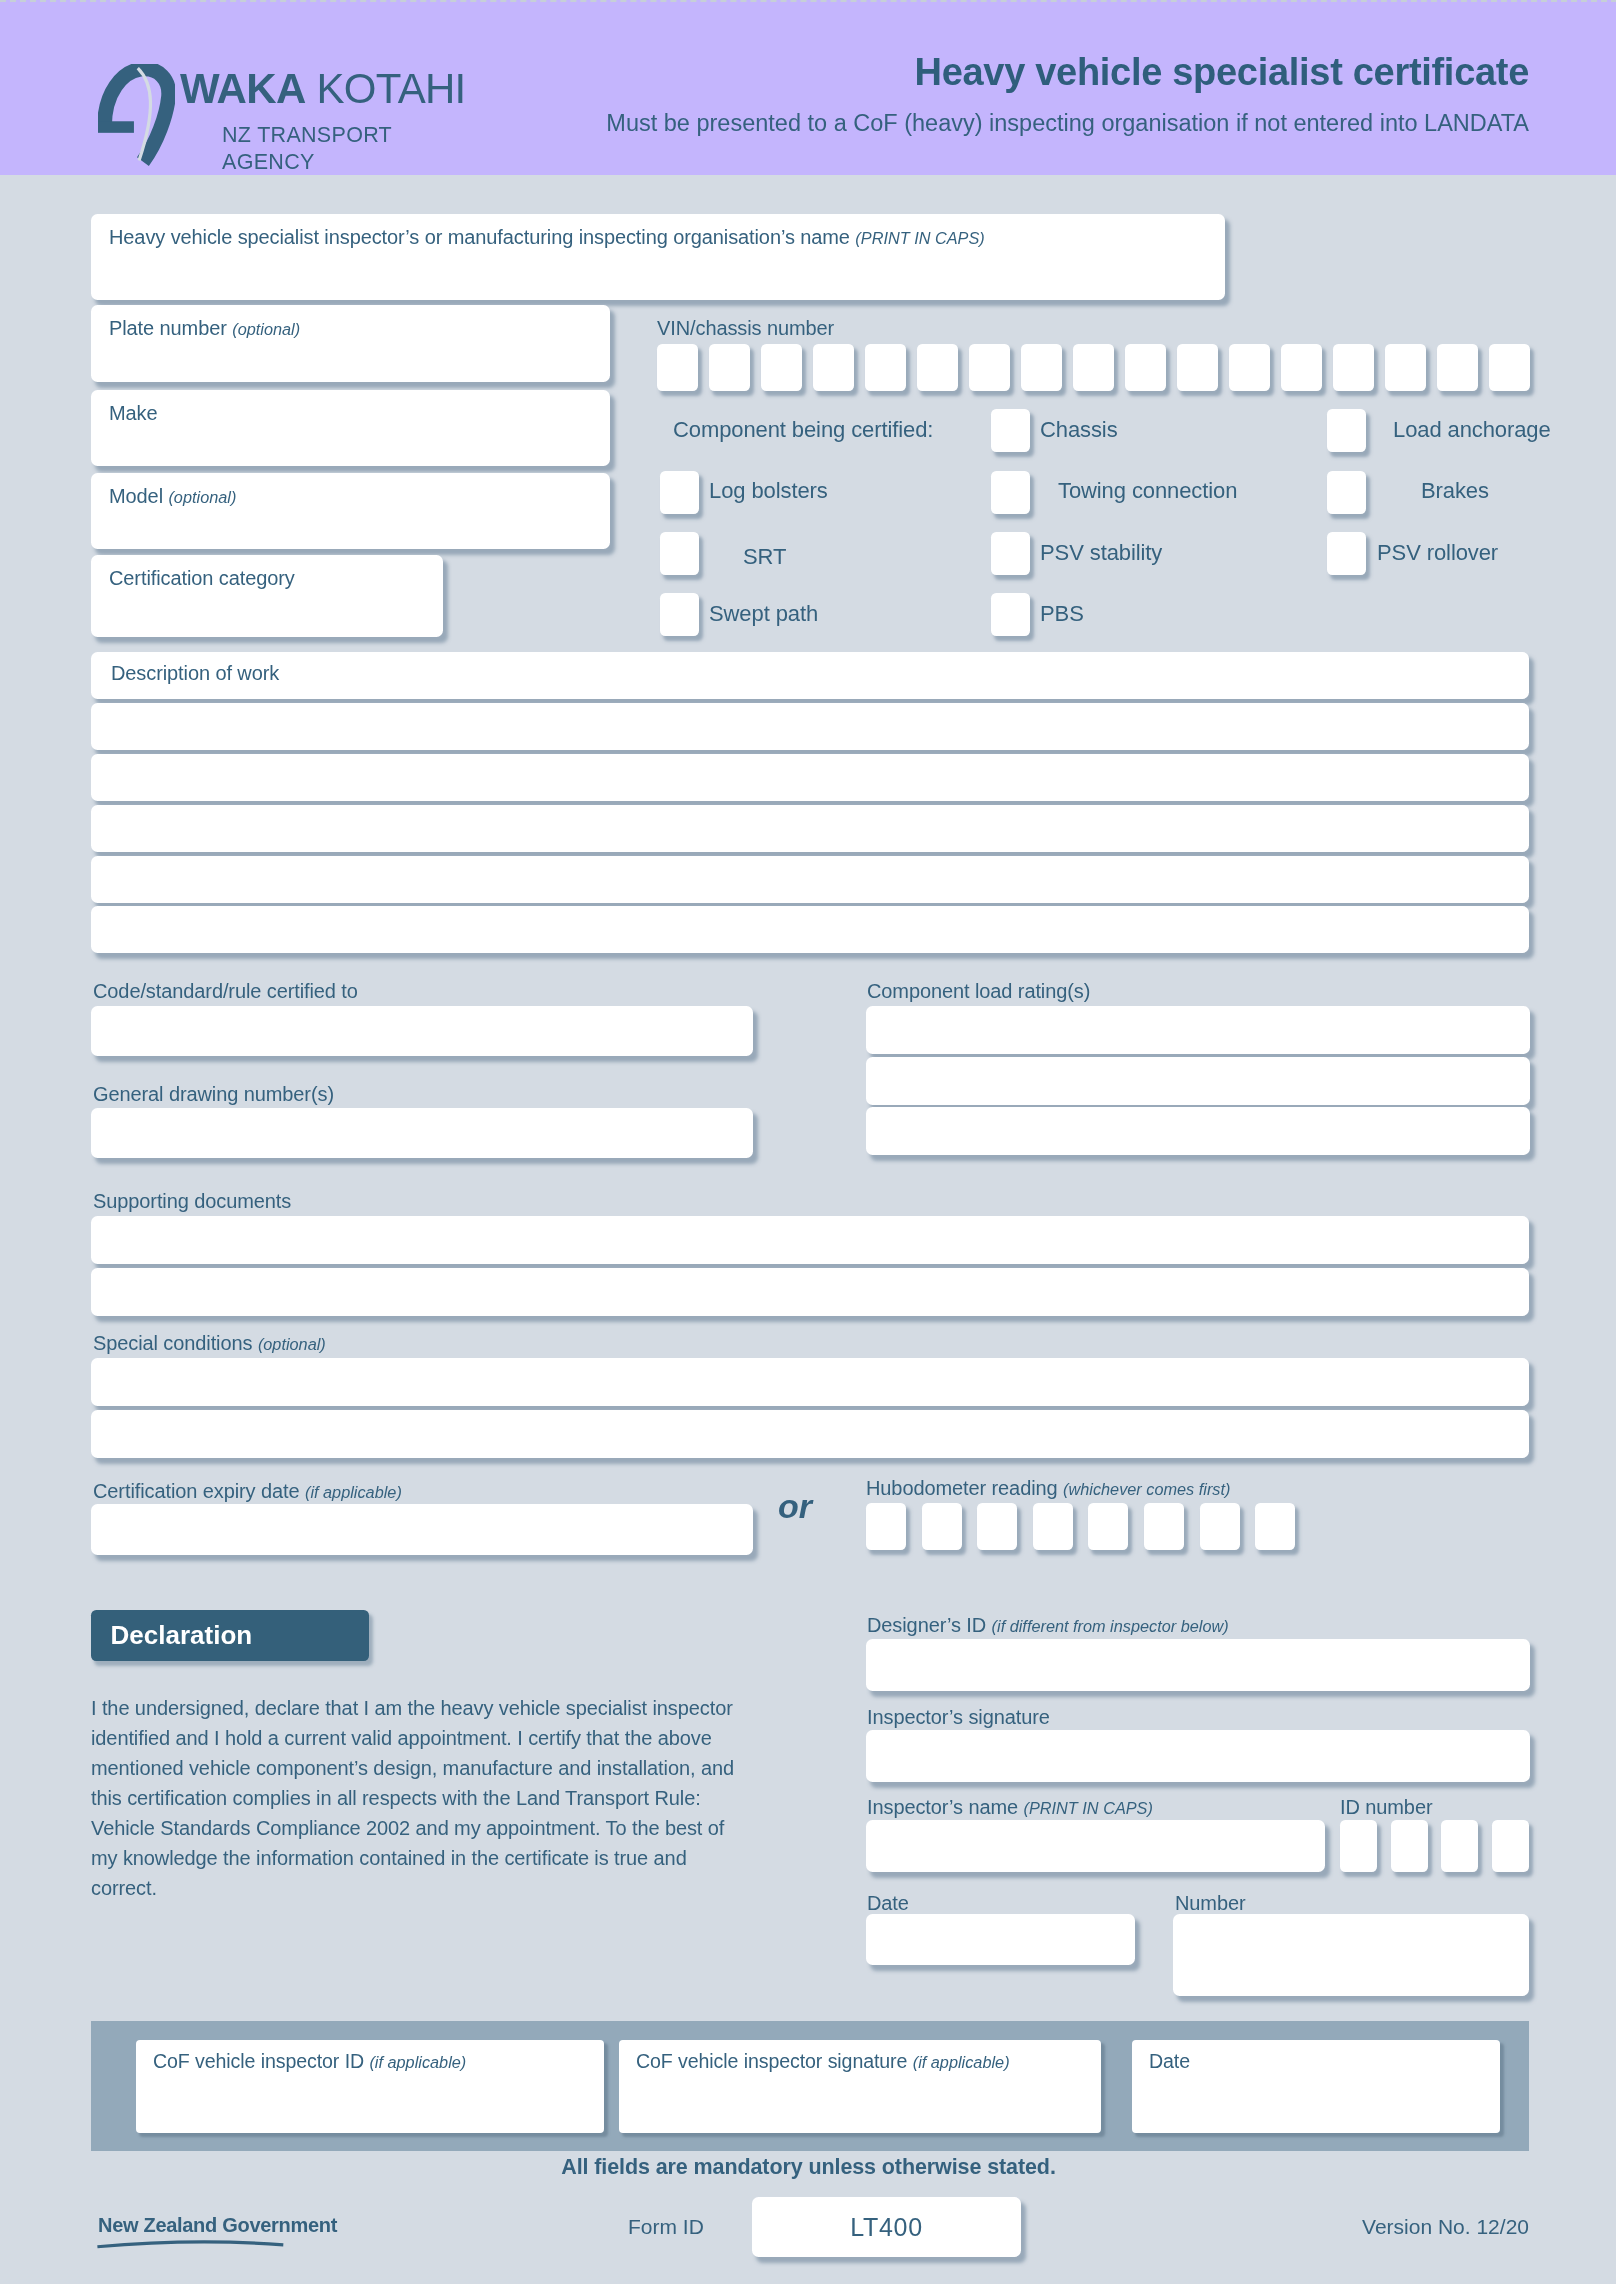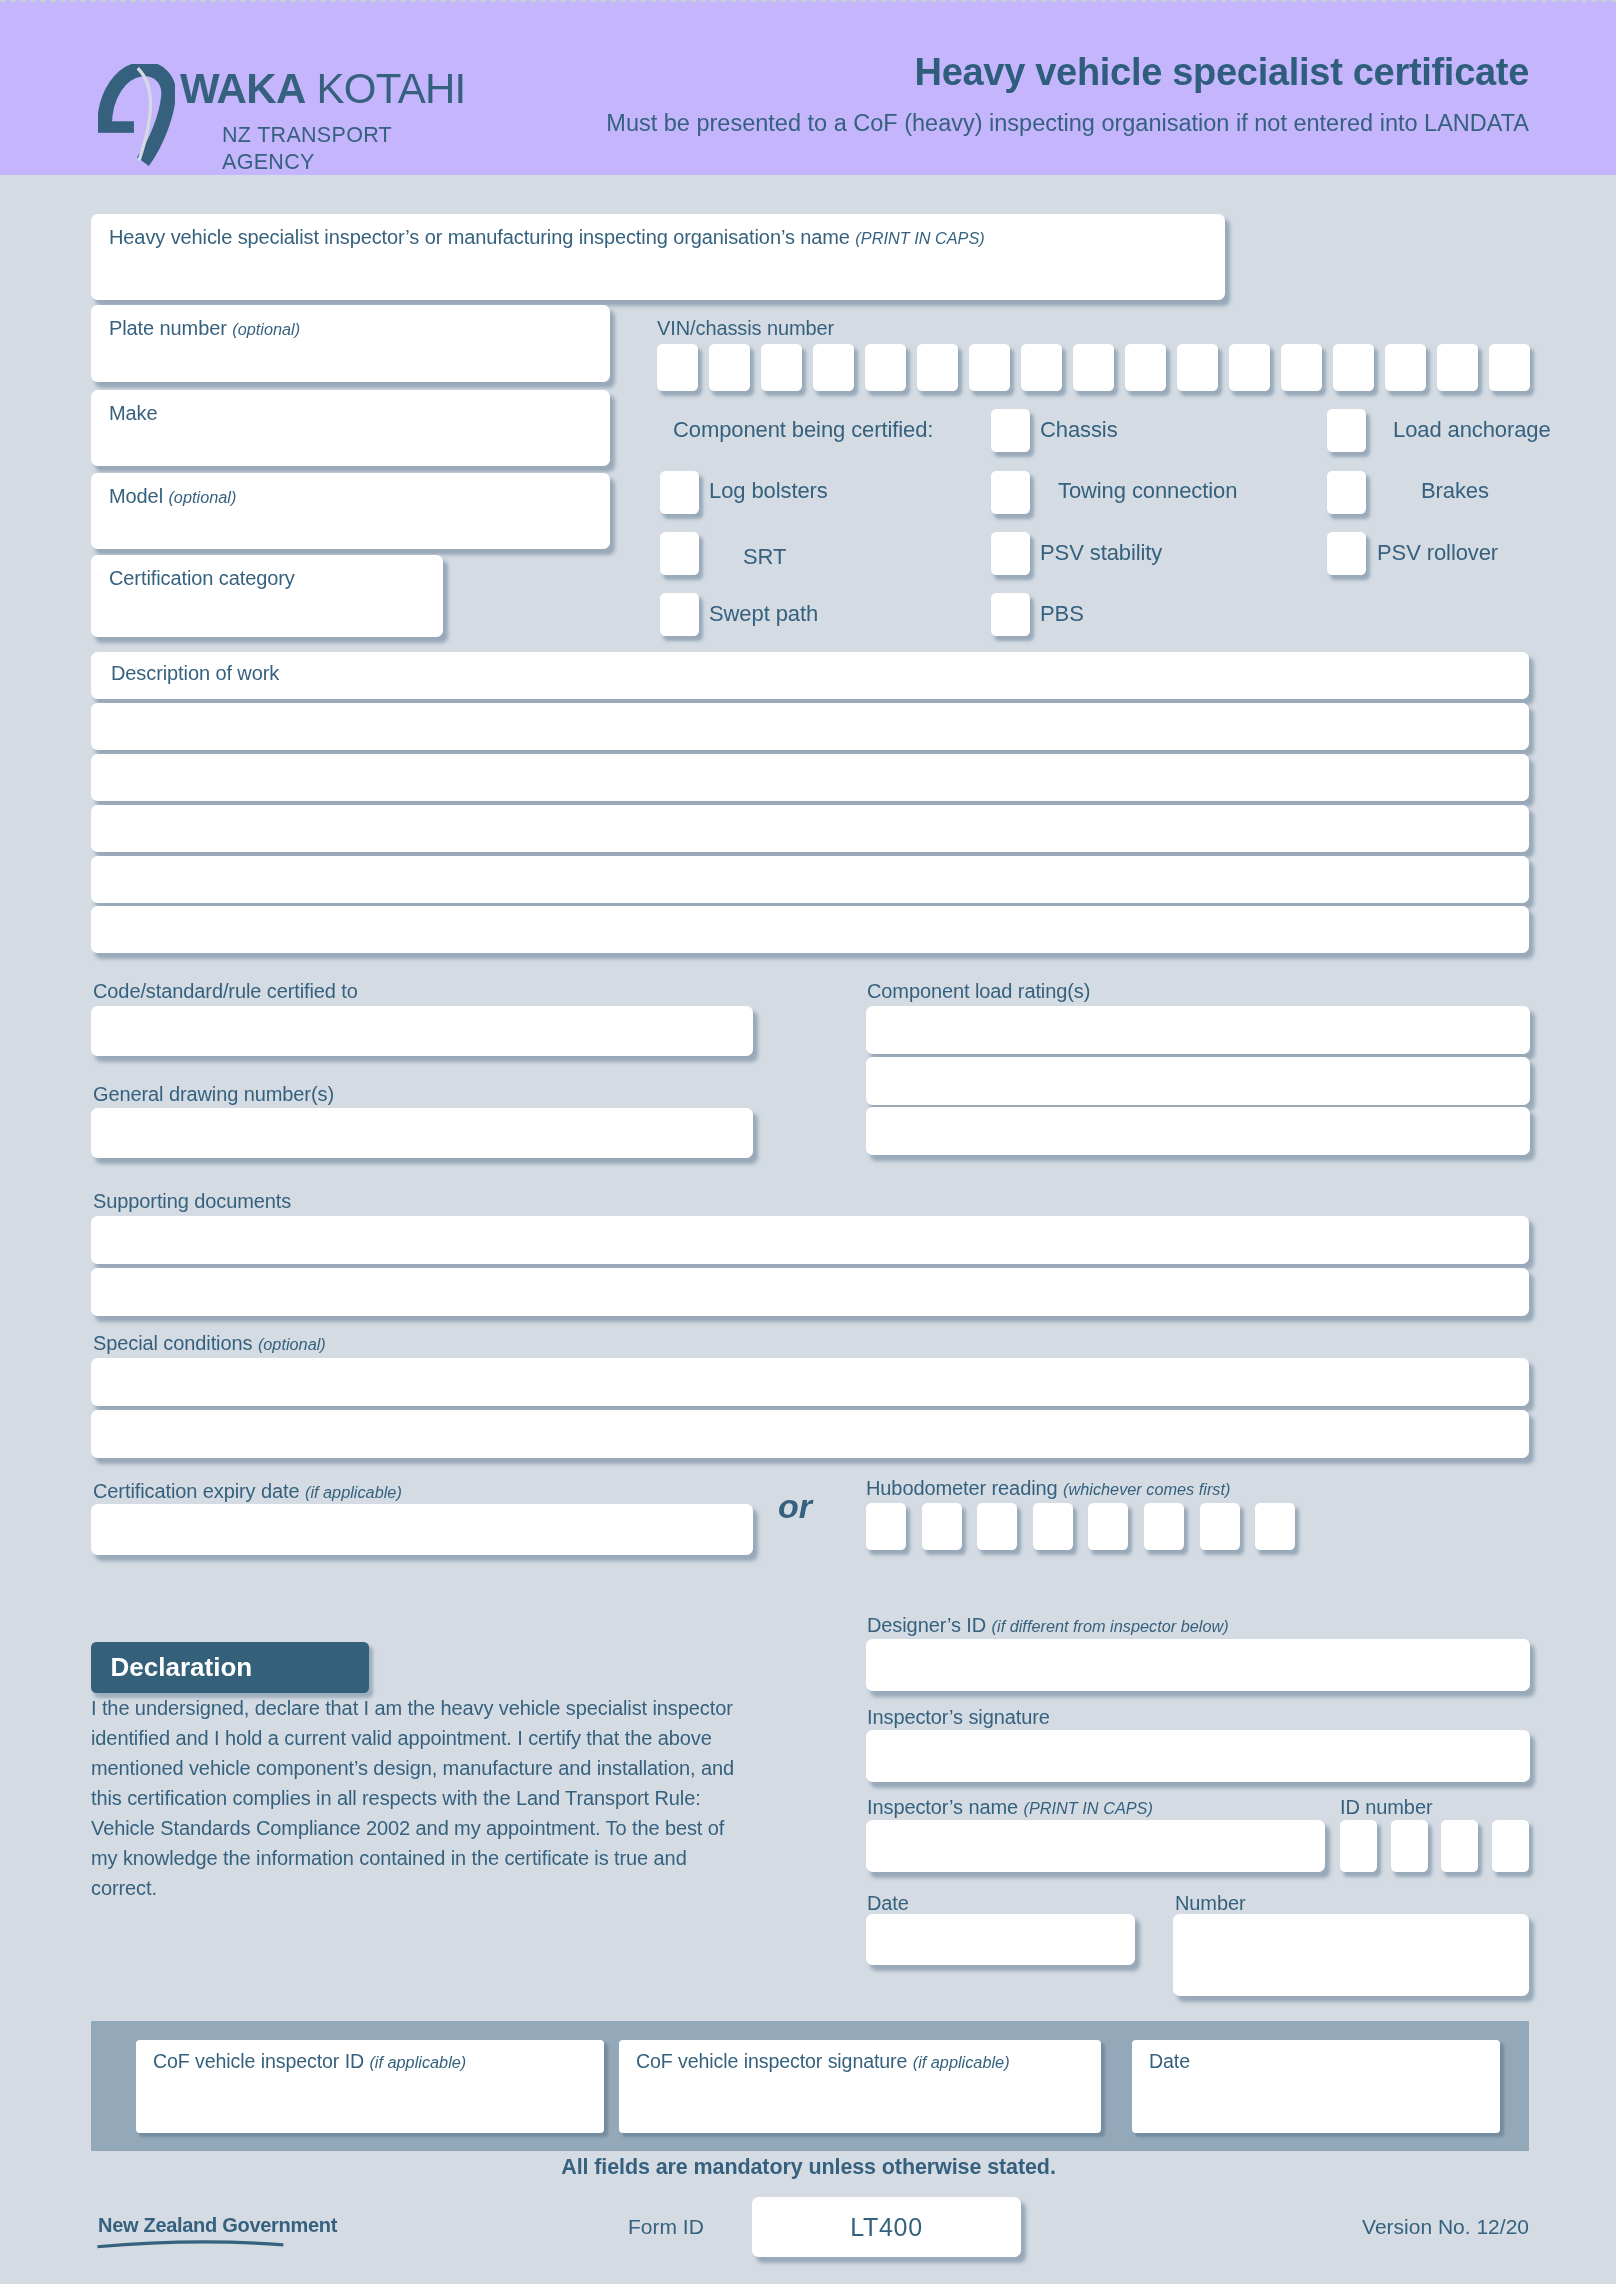--- a/index.html
+++ b/index.html
@@ -26,21 +26,21 @@
          box-shadow:3.9px 4.6px 3.3px rgba(93,120,143,0.5);z-index:2;}
   .checklbl{position:absolute;font-size:22px;letter-spacing:-0.1px;white-space:nowrap;}
   .complbl{position:absolute;font-size:22px;letter-spacing:-0.1px;white-space:nowrap;}
   .title{position:absolute;left:652px;top:51px;width:877px;text-align:right;
          font-size:38px;font-weight:bold;letter-spacing:-0.3px;color:#2f5e7c;}
   .subtitle{position:absolute;left:521px;top:110px;width:1008px;text-align:right;font-size:23.5px;}
   .brand{position:absolute;left:180px;top:65px;font-size:42px;letter-spacing:-0.7px;white-space:nowrap;}
   .brand b{font-weight:bold;} .brand span.lt{font-weight:normal;}
   .brandsub{position:absolute;font-size:21.5px;letter-spacing:0.3px;white-space:nowrap;}
   .decband{position:absolute;left:91px;top:1610px;width:278px;height:51px;background:#34607a;
-           border-radius:5.2px;box-shadow:3.9px 4.6px 3.3px rgba(93,120,143,0.45);z-index:2;margin-top:32px;}
+           border-radius:5.2px;box-shadow:3.9px 4.6px 3.3px rgba(93,120,143,0.45);z-index:2;}
   .decband .h{color:#ffffff;font-size:26px;font-weight:bold;line-height:51px;padding-left:19.6px;}
   .decbody{position:absolute;left:91px;top:1693px;width:660px;font-size:20px;line-height:30px;
            letter-spacing:-0.1px;}
   .or{position:absolute;left:778px;top:1487px;font-size:34px;font-weight:bold;font-style:italic;}
   .cofband{position:absolute;left:91px;top:2021px;width:1438px;height:130px;background:#93a9ba;z-index:1;}
   .cofbox{position:absolute;background:#fff;border-radius:3.9px;box-shadow:3.3px 3.9px 2.6px rgba(60,85,105,0.35);z-index:2;}
   .cofbox .inlbl{font-size:19.6px;margin:10.4px 0 0 17px;}
   .mandatory{position:absolute;left:0;top:2155px;width:1617px;text-align:center;
              font-size:21.5px;font-weight:bold;letter-spacing:-0.1px;}
   .govt{position:absolute;left:98px;top:2214px;font-size:20px;font-weight:bold;letter-spacing:-0.3px;white-space:nowrap;}

